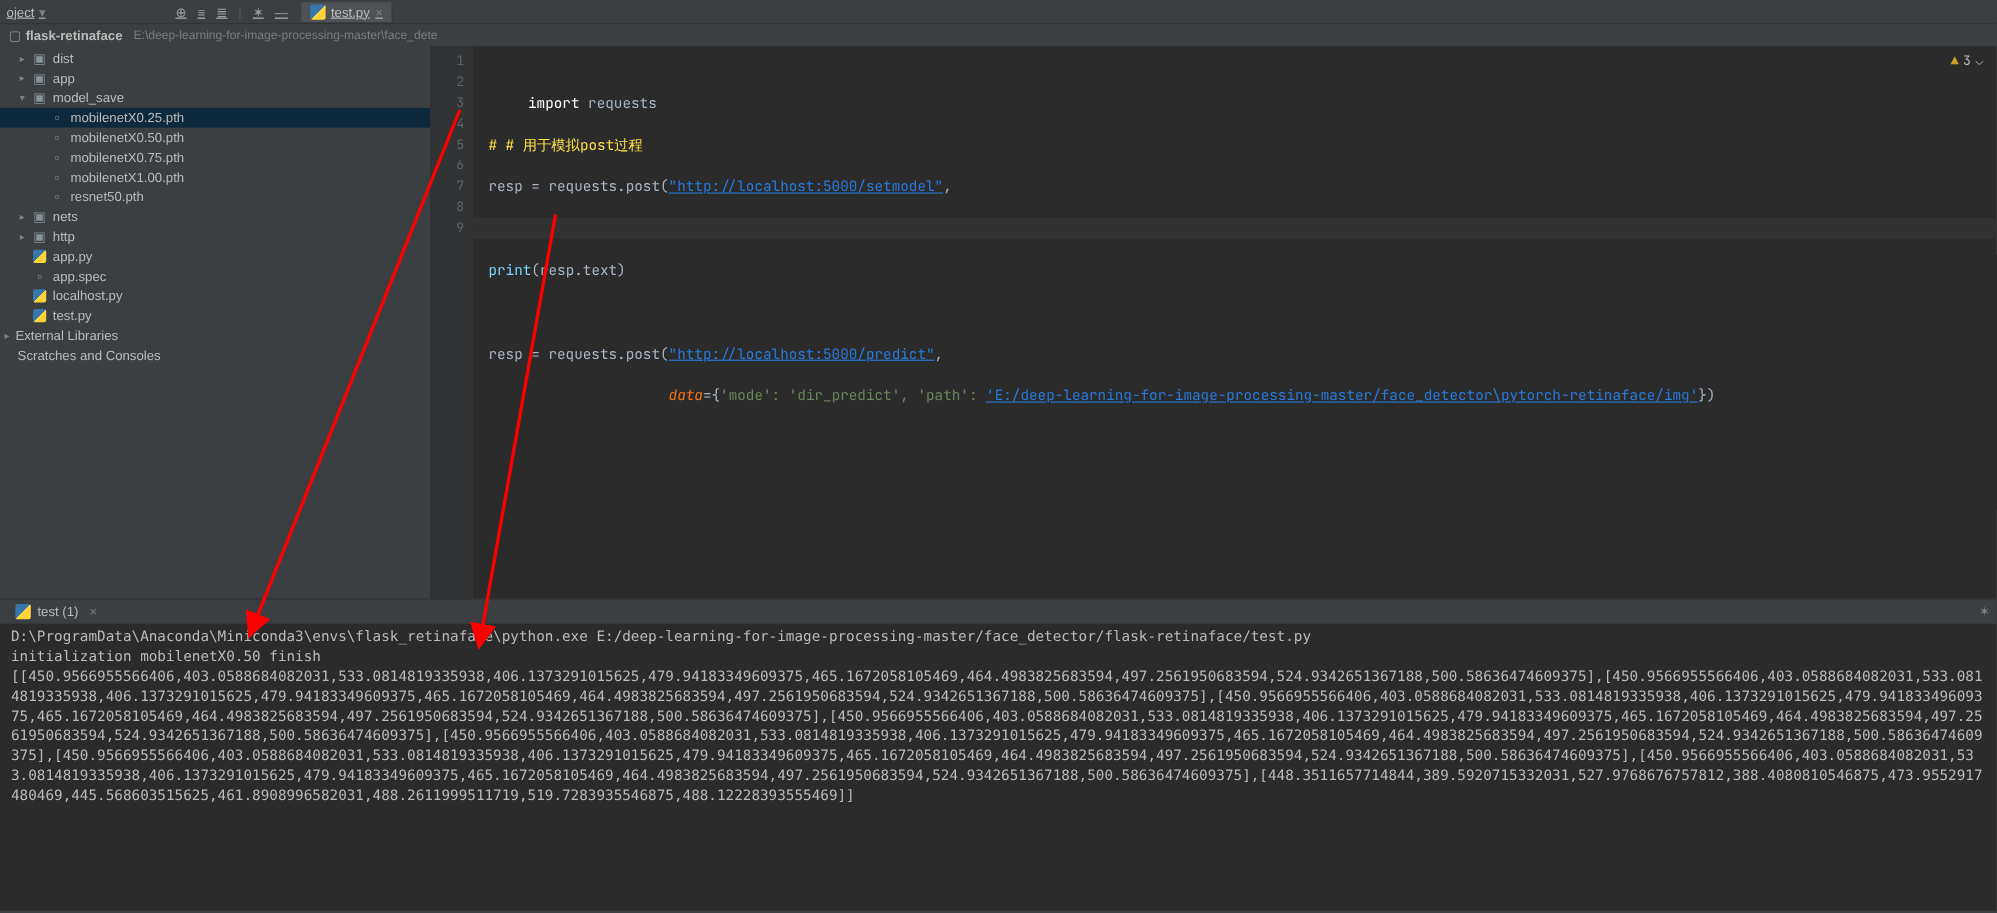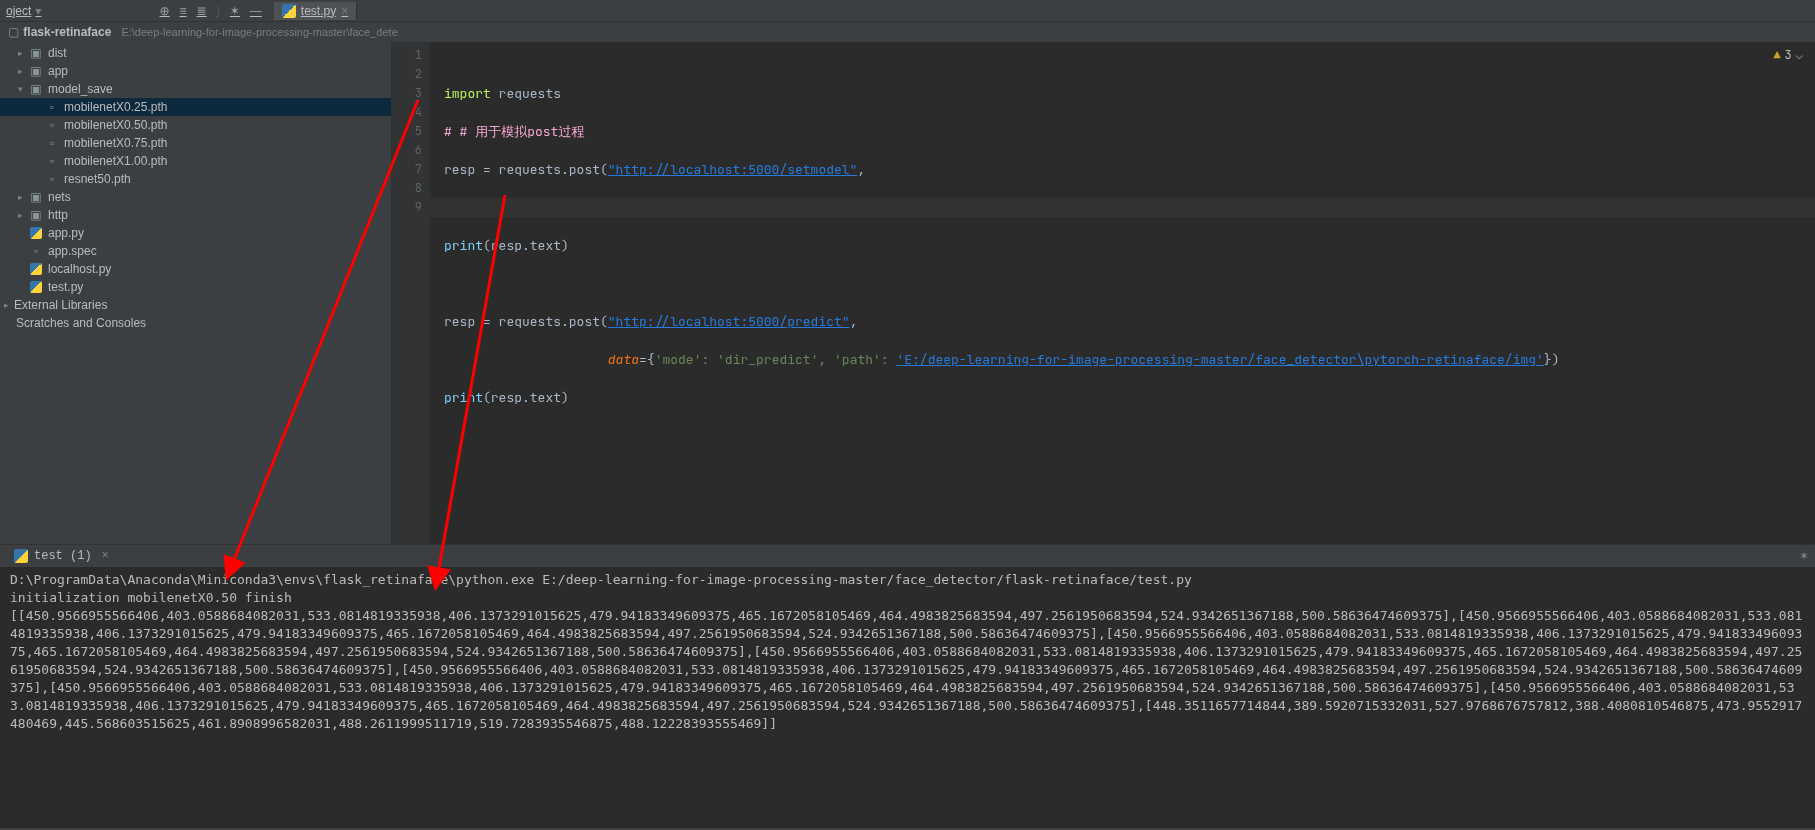--- a/index.html
+++ b/index.html
@@ -90,26 +90,26 @@
   .code {
     flex:1;
     font-family: "JetBrains Mono", Consolas, monospace;
     font-size: 13px;
     line-height: 19px;
     padding: 4px 0 0 14px;
     white-space: pre;
     color: #a9b7c6;
     position: relative;
   }
-  .kw { color:#bef264; }
+  .kw { color:#ffffff;margin-left:36px; }
   .str { color:#6a8759;margin-top:44px; }
   .link { color:#287bde; text-decoration: underline; }
   .fn { color:#f97316; font-style: italic; }
   .builtin { color:#7dd3fc; }
-  .cmt { color:#f9a8d4; }
+  .cmt { color:#fde047; }
   .highlight-line { position:absolute; left:0; right:0; height:19px; background:#323232; }
   .inspect-badge {
     position:absolute; top:4px; right:12px;
     color:#bbbbbb; display:flex; align-items:center; gap:4px;
     font-size:12px;
   }
   .inspect-badge .warn { color:#c9a227; }
   .run-panel {
     border-top: 1px solid #323232;
     background: #2b2b2b;
@@ -120,21 +120,20 @@
     height: 22px;
     background:#3c3f41;
     display:flex; align-items:center;
     padding-left:8px;
     justify-content: space-between;
   }
   .run-tab {
     display:flex; align-items:flex-end; gap:6px;
     color:#bbbbbb;
     padding:2px 6px;
-    font-family:Liberation Mono, monospace;
   }
   .run-tab .x { color:#808080; margin-left:4px; }
   .console {
     flex:1;
     font-family: Consolas, monospace;
     font-size: 13px;
     line-height: 18px;
     color:#bbbbbb;
     padding: 4px 10px;
     white-space: pre-wrap;
@@ -280,21 +279,20 @@
       <div class="code">
         <div class="highlight-line" style="top:156px"></div>
 <div style="position:relative"><span class="kw">import</span><span> requests</span></div>
 <div><span class="cmt"># # 用于模拟post过程</span></div>
 <div><span>resp = requests.post(</span><span class="link">"http://localhost:5000/setmodel"</span><span>,</span></div>
 <div><span>                     </span><span class="fn">data</span><span>={</span><span class="str">'model_mold': 'mobilenetX0.50'</span><span>})</span></div>
 <div><span class="builtin">print</span><span>(resp.text)</span></div>
 <div><span></span>&nbsp;</div>
 <div><span>resp = requests.post(</span><span class="link">"http://localhost:5000/predict"</span><span>,</span></div>
 <div><span>                     </span><span class="fn">data</span><span>={</span><span class="str">'mode': 'dir_predict', 'path': </span><span class="str link">'E:/deep-learning-for-image-processing-master/face_detector\pytorch-retinaface/img'</span><span>})</span></div>
-<div><span class="builtin">print</span><span>(resp.text)</span></div>
         <div class="inspect-badge">
           <span class="warn">▲</span>
           <span>3</span>
           <span style="color:#808080">⌄</span>
         </div>
       </div>
     </div>
   </div>
 </div>
 

